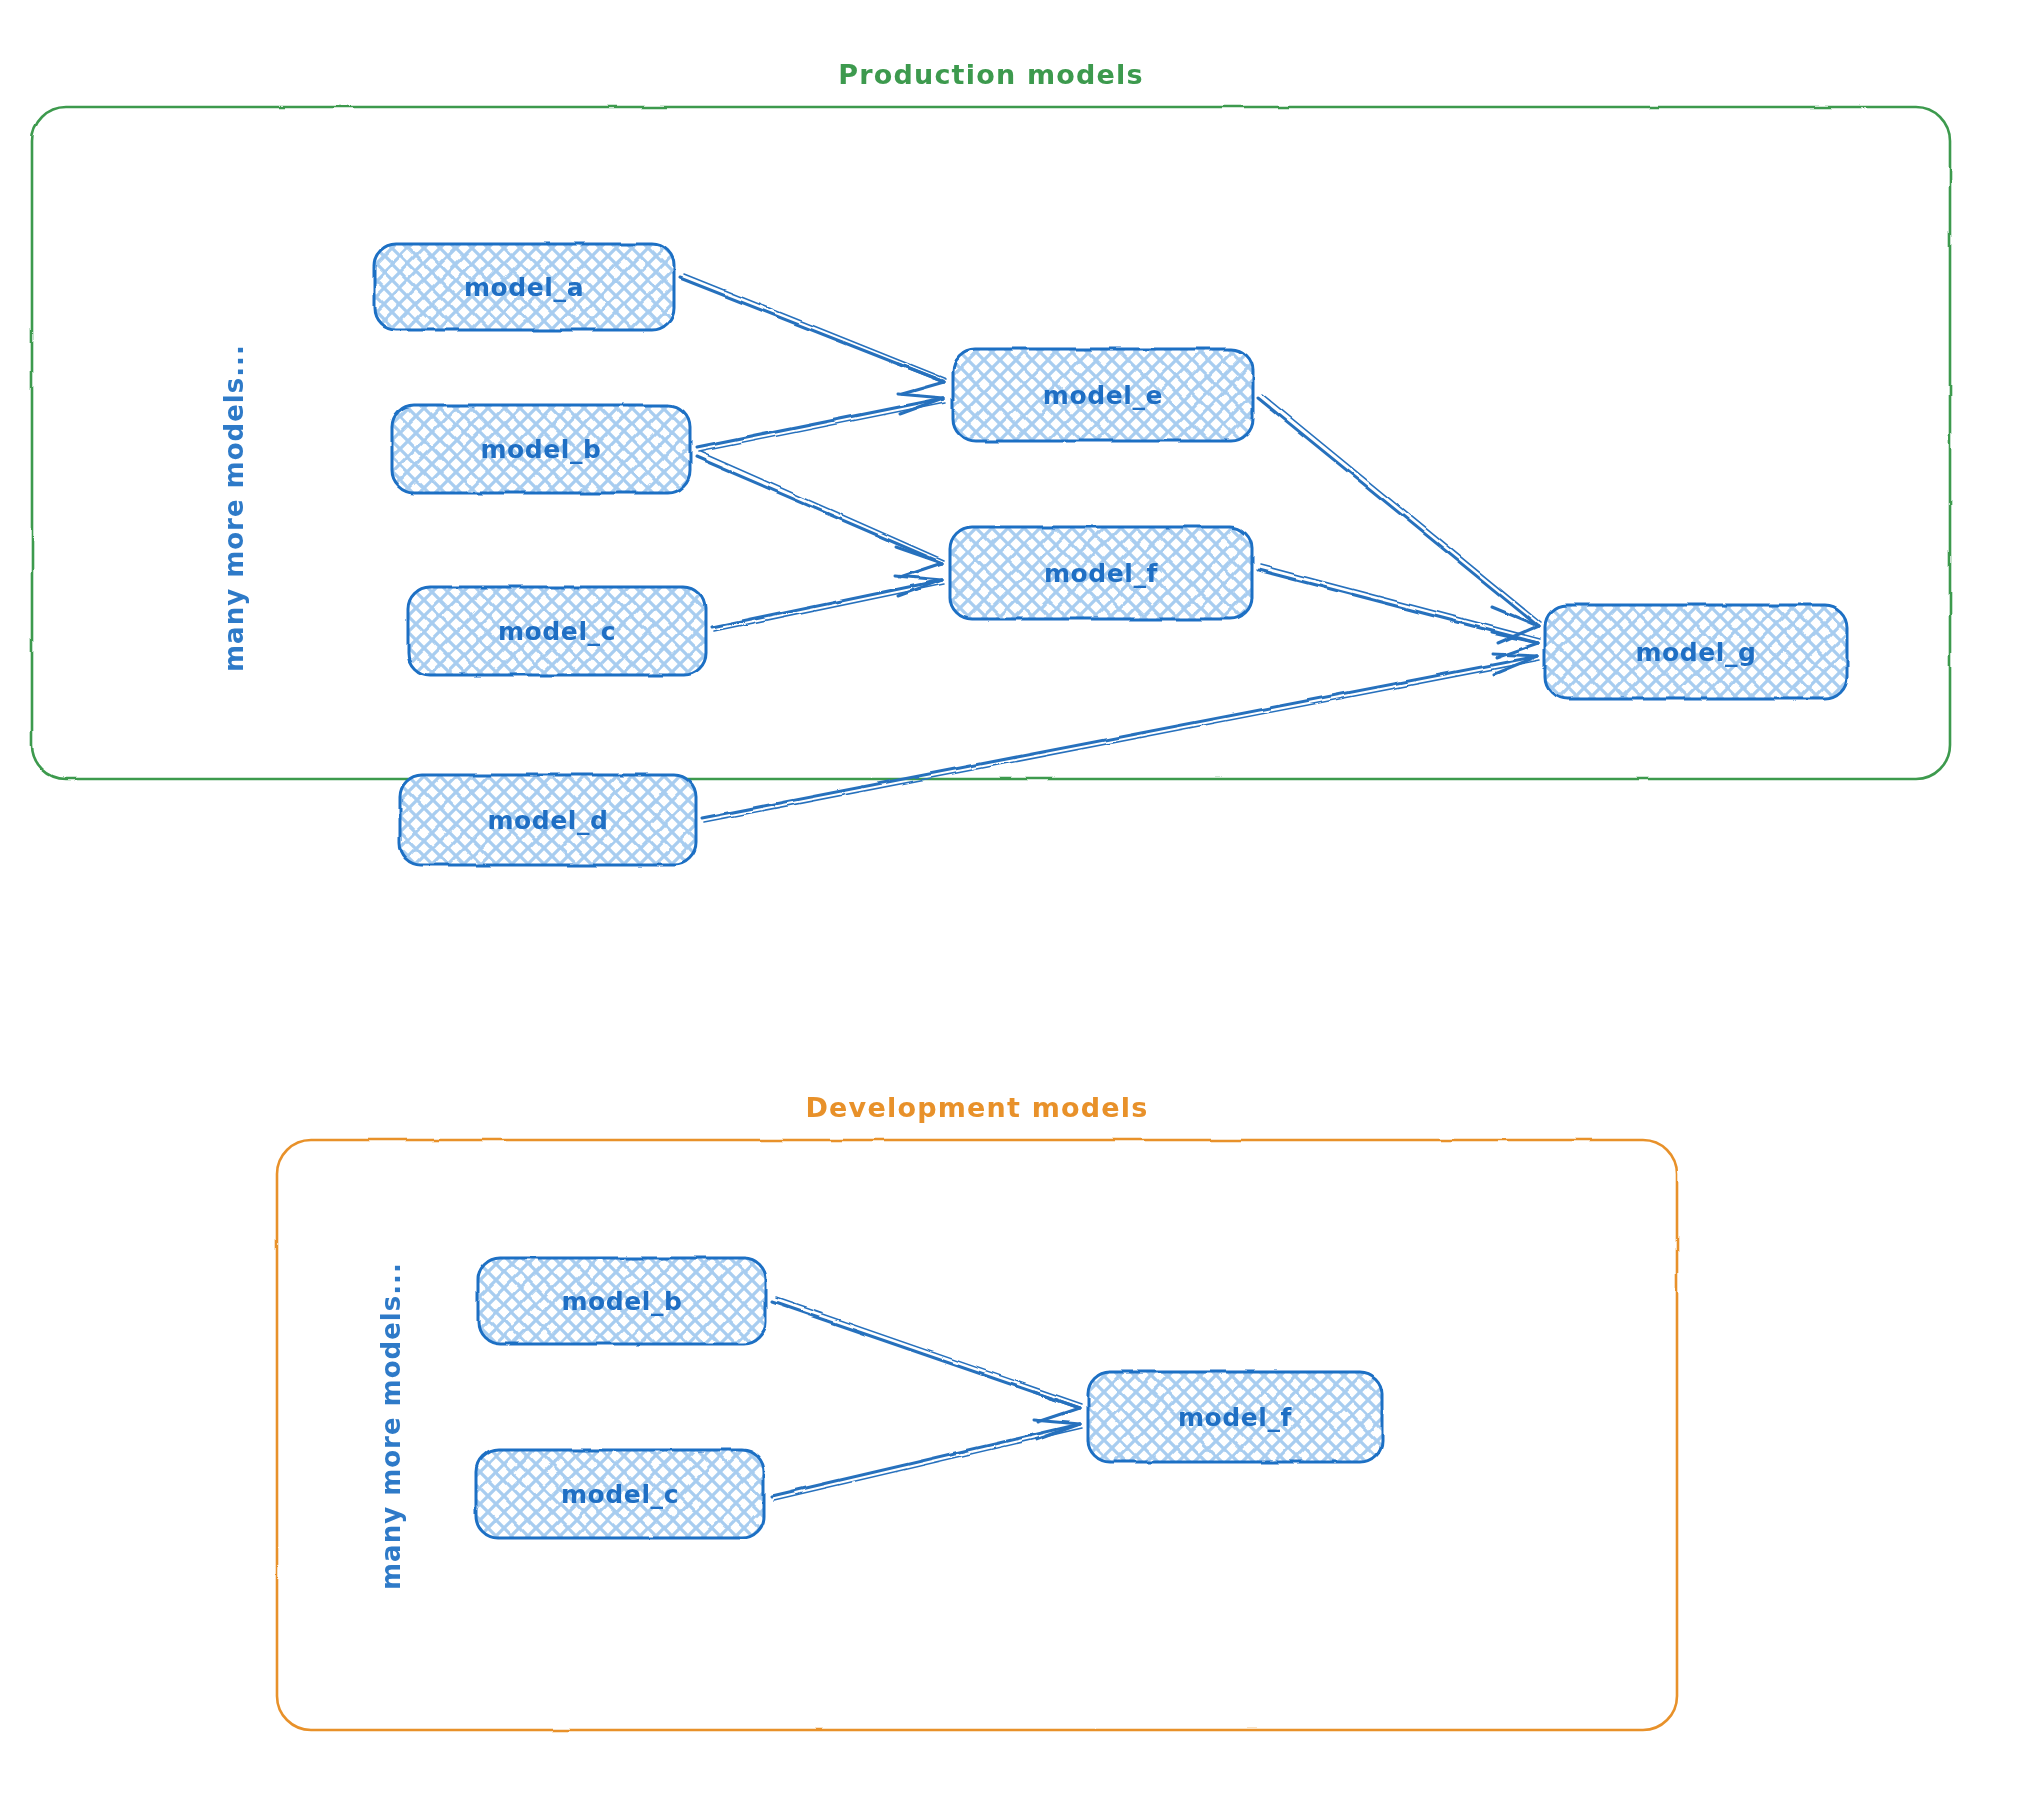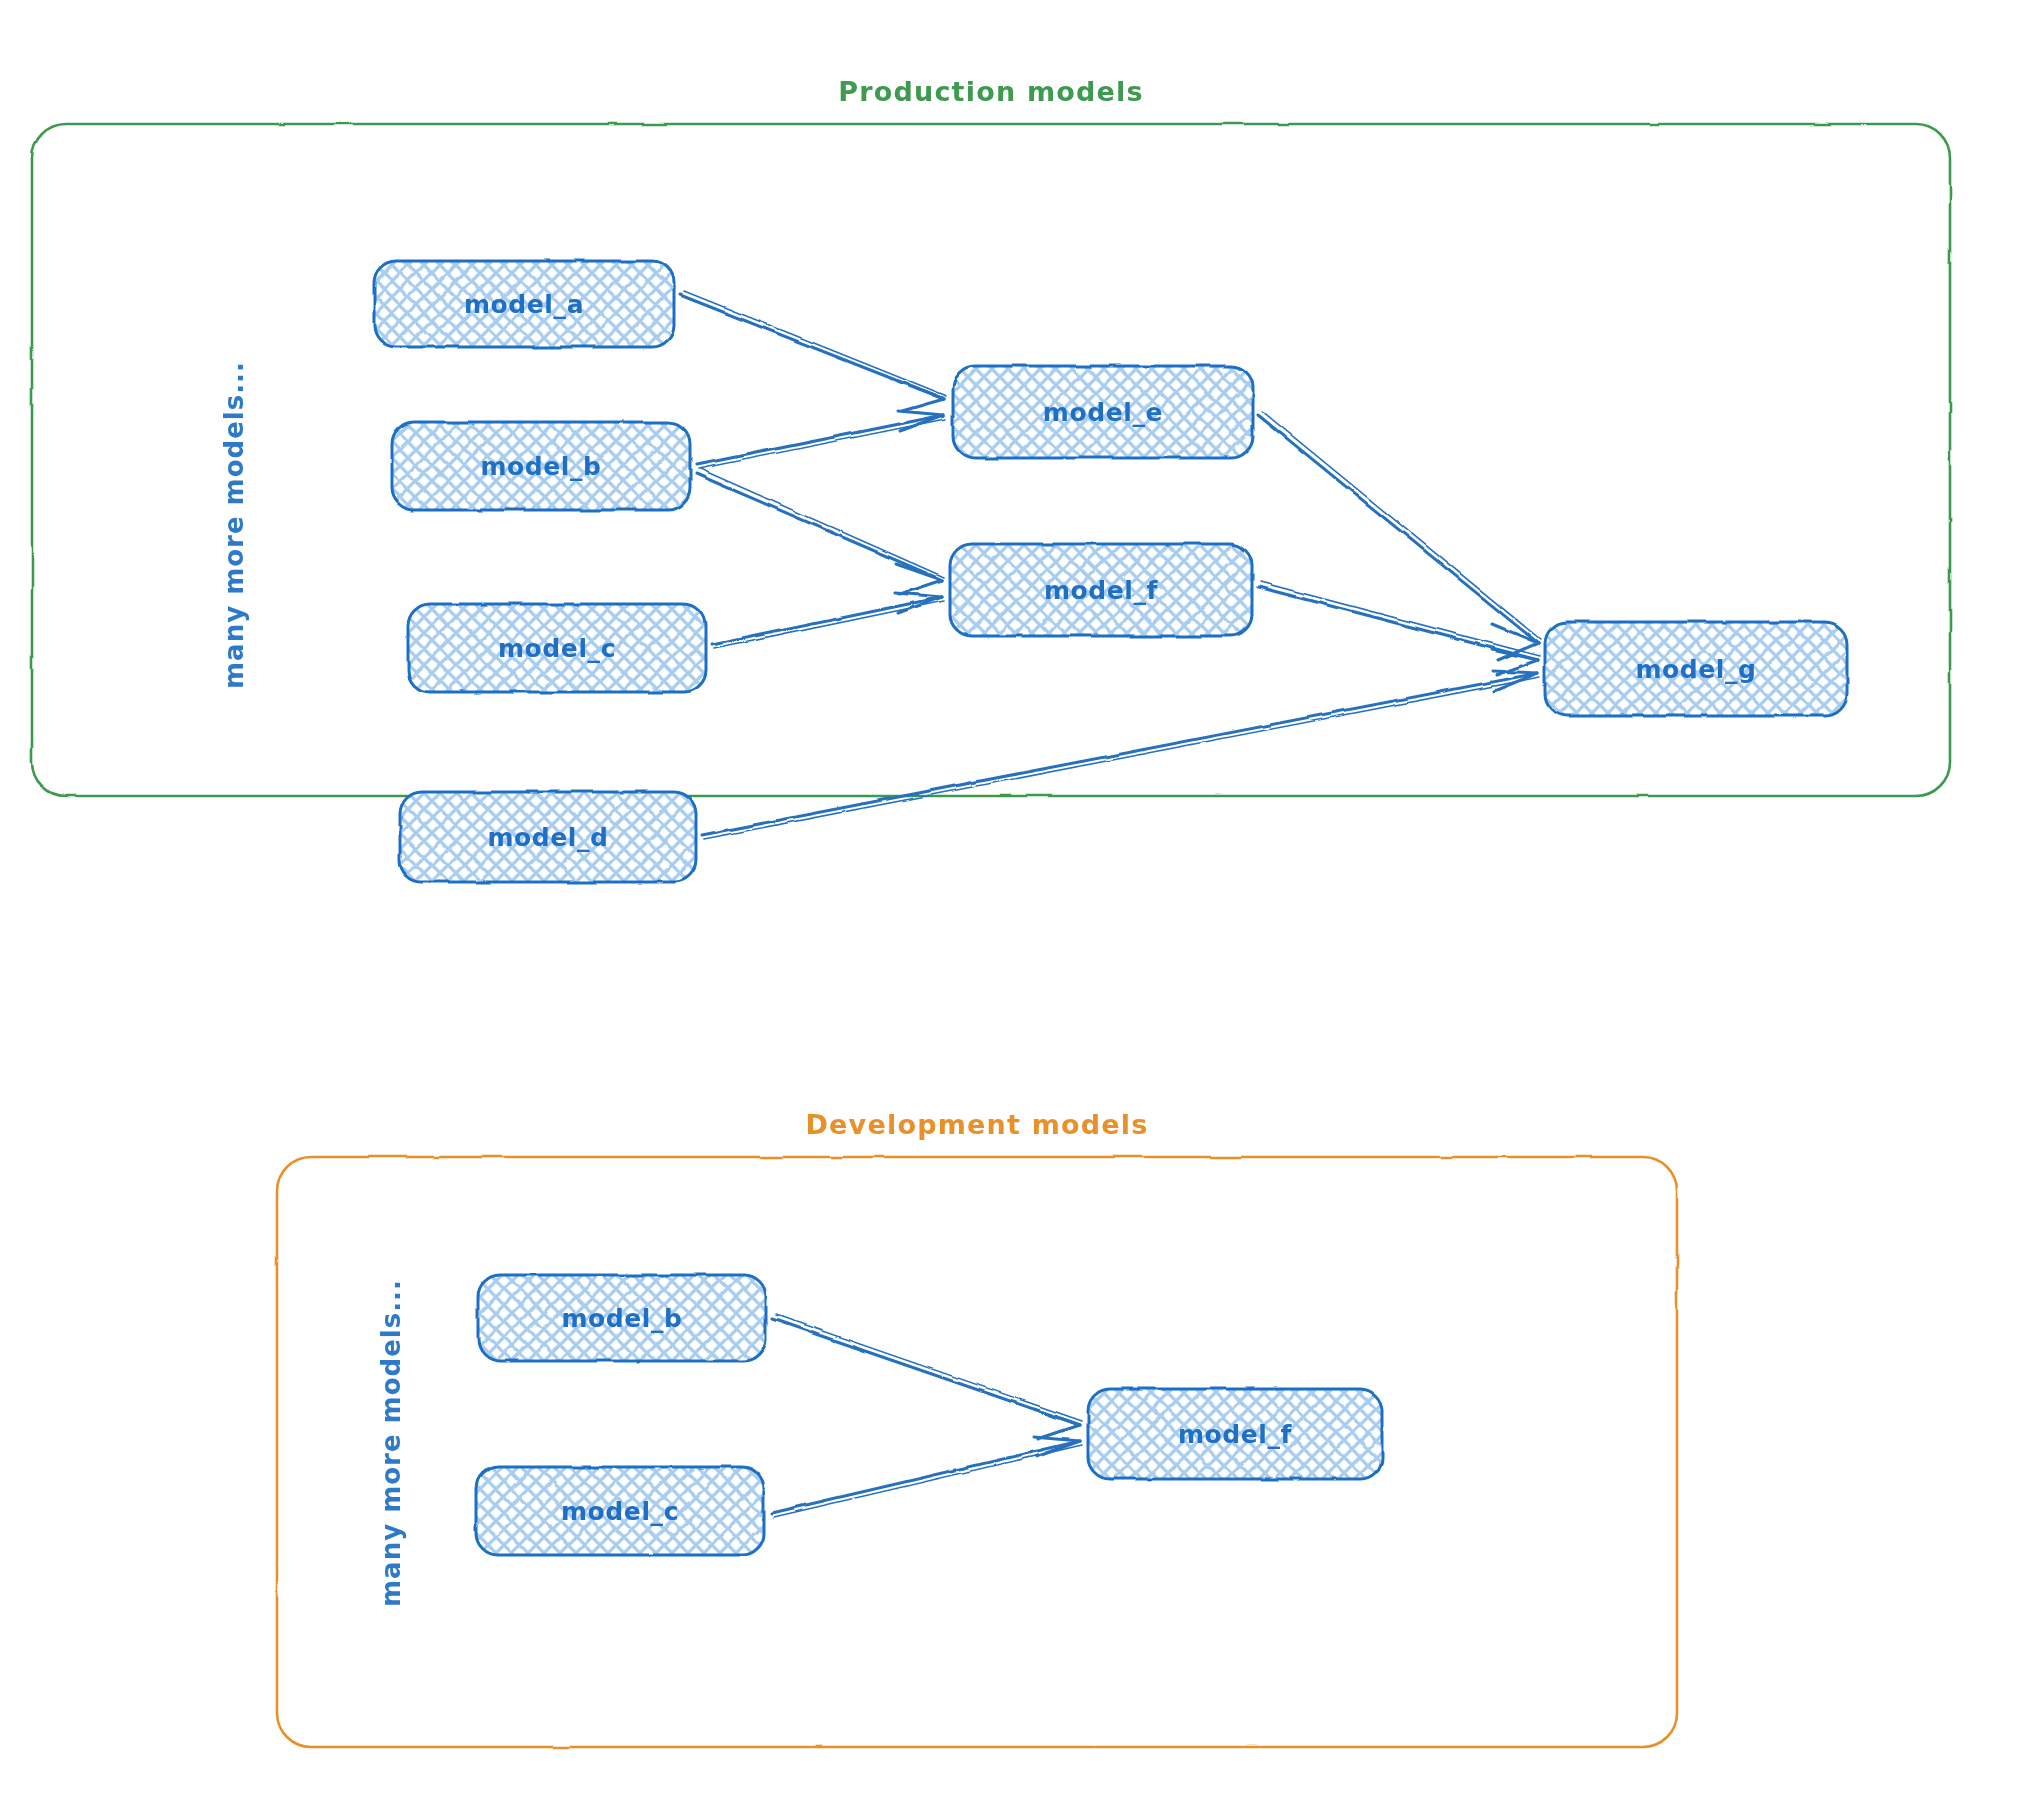--- a/index.html
+++ b/index.html
@@ -9,21 +9,21 @@
   }
   body {
     width: 2024px;
     height: 1818px;
     font-family: "DejaVu Sans", sans-serif;
     overflow: hidden;
     position: relative;
   }
   #stage {
     position: absolute;
-    left: 0; top: 17px;
+    left: 0; top: 0;
     width: 2024px;
     height: 1348px;
   }
   svg#diagram {
     position: absolute;
     left: 0; top: 0;
     width: 2024px;
     height: 1818px;
     display: block;
   }

